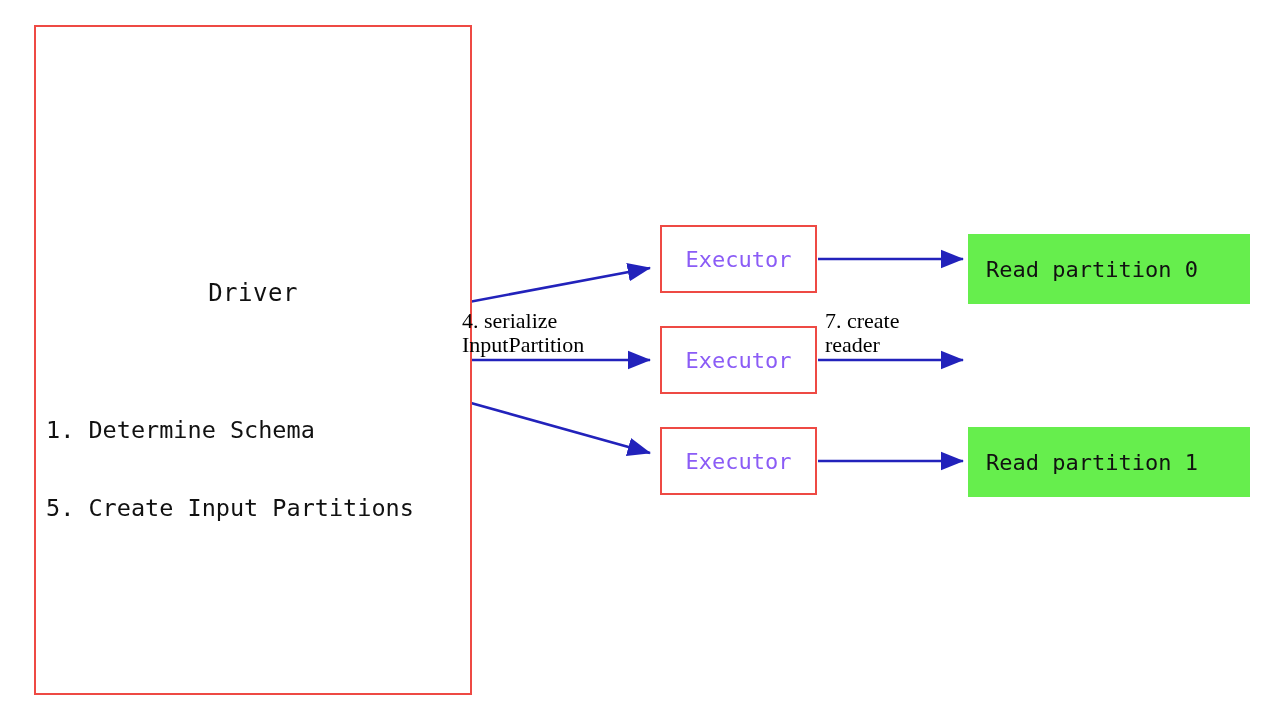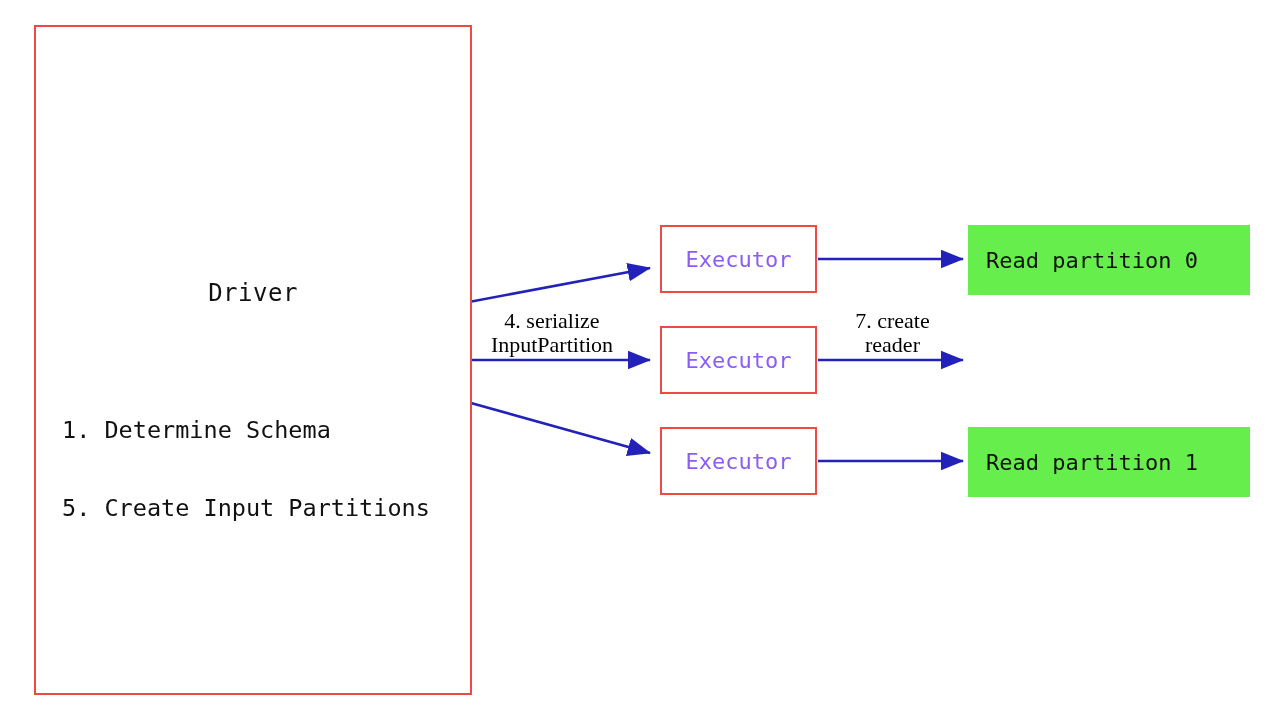--- a/index.html
+++ b/index.html
@@ -51,21 +51,21 @@
     top: 252px;
     width: 100%;
     text-align: center;
     font-family: "DejaVu Sans Mono", "Liberation Mono", monospace;
     font-size: 24px;
     color: #111111;
     letter-spacing: 0.5px;
   }
   #driver-steps {
     position: absolute;
-    left: 26px;
+    left: 10px;
     top: 338px;
     font-family: "DejaVu Sans Mono", "Liberation Mono", monospace;
     font-size: 23.5px;
     line-height: 26px;
     color: #111111;
     white-space: pre;
     letter-spacing: 0px;
   }
   .driver-step { display: block; }
 
@@ -88,28 +88,27 @@
     width: 282px;
     height: 70px;
     background: #66ee4d;
     border: none;
     font-family: "DejaVu Sans Mono", "Liberation Mono", monospace;
     font-size: 22px;
     color: #111111;
     align-items: flex-start;
     padding-left: 18px;
   }
-  #partition-0 { left: 968px; top: 225px; }
+  #partition-0 { left: 968px; top: 234px; }
   #partition-1 { left: 968px; top: 326px; }
   #partition-2 { left: 968px; top: 427px; }
 
   
   .edge-label {
     position: absolute;
-    text-align: center;
     font-family: "Liberation Serif", serif;
     font-size: 22px;
     line-height: 24px;
     color: #000000;
     white-space: nowrap;
   }
   #label-serialize { left: 462px; top: 309px; width: 180px; }
   #label-create-reader { left: 825px; top: 309px; width: 135px; }
   .edge-label span { display: block; }
 </style>

